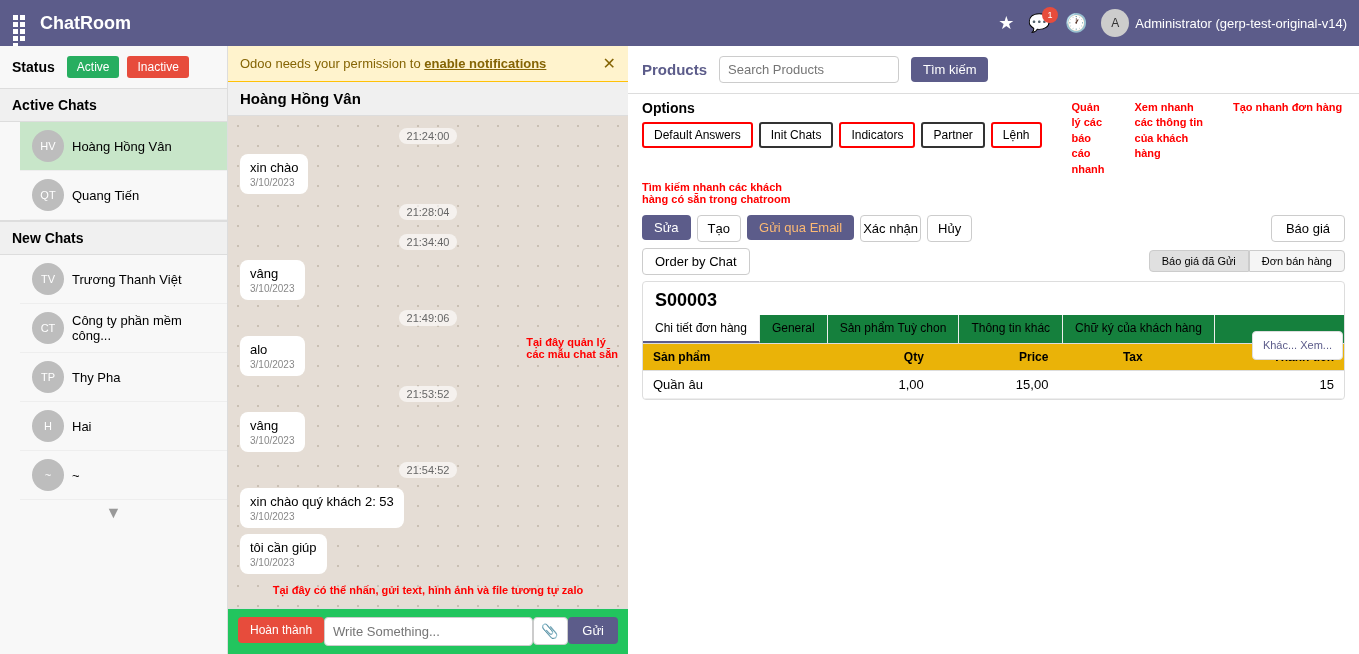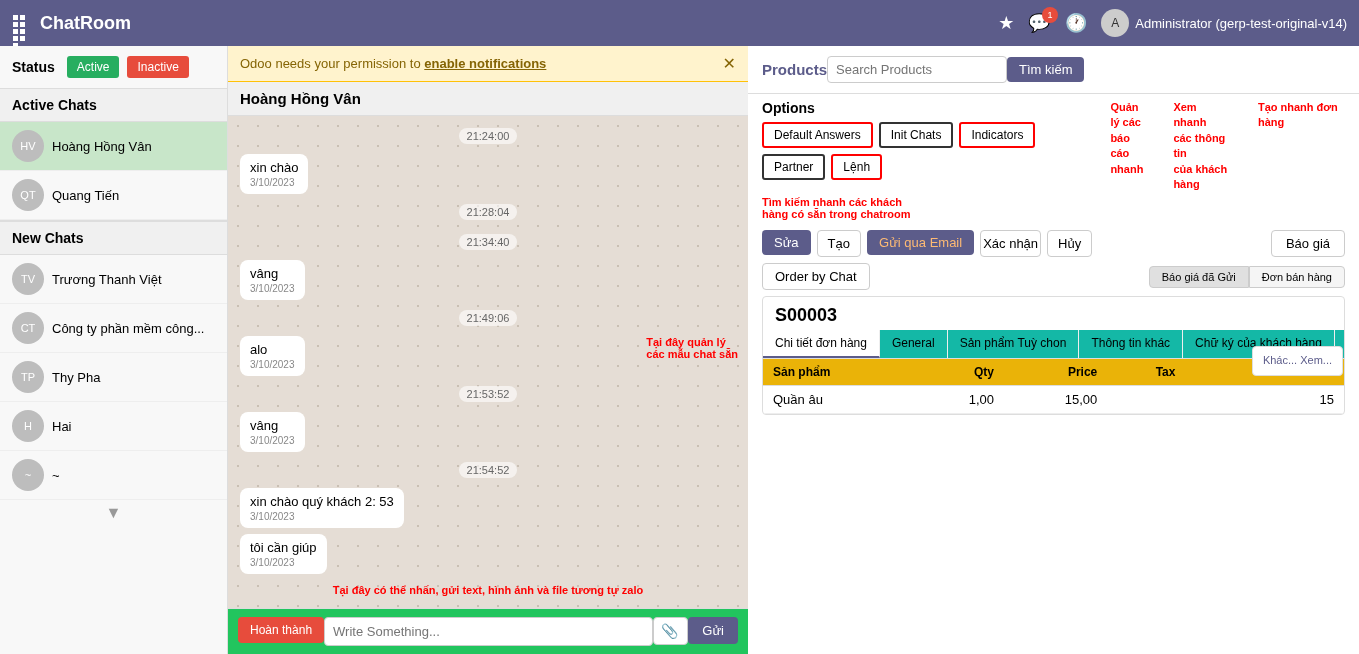--- a/index.html
+++ b/index.html
@@ -34,34 +34,34 @@
       display: flex; flex-direction: column; flex-shrink: 0;
     }
     .sidebar-status {
       display: flex; align-items: center; padding: 10px 12px; gap: 8px;
       border-bottom: 1px solid #ddd;
     }
     .sidebar-status-label { font-weight: bold; font-size: 14px; margin-right: 4px; }
     .btn-active { background: #27ae60; color: white; border: none; padding: 4px 10px; border-radius: 3px; cursor: pointer; font-size: 12px; }
     .btn-inactive { background: #e74c3c; color: white; border: none; padding: 4px 10px; border-radius: 3px; cursor: pointer; font-size: 12px; }
     .section-title { padding: 8px 12px; font-weight: bold; font-size: 14px; background: #f0f0f0; border-bottom: 1px solid #ddd; }
-    .chat-list { overflow-y: auto; }
+    .chat-list { overflow-y: auto; margin-left: 20px; }
     .chat-item {
       display: flex; align-items: center; gap: 8px;
       padding: 8px 12px; cursor: pointer; border-bottom: 1px solid #eee;
     }
     .chat-item.active { background: #c8e6c9; }
     .chat-avatar { width: 32px; height: 32px; border-radius: 50%; background: #bdbdbd; display: flex; align-items: center; justify-content: center; font-size: 11px; color: white; flex-shrink: 0; }
     .chat-name { font-size: 13px; }
     .new-chats-section { border-top: 2px solid #ddd; }
     .sidebar-scroll-arrow { text-align: center; padding: 4px; color: #999; font-size: 16px; cursor: pointer; }
 
     
     .chat-panel {
-      width: 520px; background: #e5ddd5; display: flex; flex-direction: column;
+      width: 400px; background: #e5ddd5; display: flex; flex-direction: column;
       flex-shrink: 0; position: relative;
     }
     
     .notification-bar {
       background: #fff3cd; border-bottom: 1px solid #ffc107;
       padding: 8px 12px; display: flex; align-items: center; justify-content: space-between;
       font-size: 12px; color: #856404;
     }
     .notification-bar a { color: #856404; font-weight: bold; text-decoration: underline; cursor: pointer; }
     .notification-close { cursor: pointer; font-size: 16px; color: #856404; }
@@ -91,21 +91,21 @@
     }
     .btn-attach { background: none; border: 1px solid #ccc; border-radius: 4px; padding: 5px 8px; cursor: pointer; font-size: 14px; background: white; }
     .btn-send { background: #5c5c8a; color: white; border: none; padding: 6px 14px; border-radius: 4px; cursor: pointer; font-size: 13px; }
 
     
     .right-panel {
       flex: 1; display: flex; flex-direction: column; background: white; overflow: hidden;
     }
     .right-top {
       padding: 10px 14px; border-bottom: 1px solid #ddd;
-      display: flex; align-items: center; gap: 0;
+      display: flex; align-items: center; gap: 12px;
     }
     .products-label { font-weight: bold; font-size: 15px; color: #5c5c8a; }
     .search-input { border: 1px solid #ccc; border-radius: 4px; padding: 5px 8px; font-size: 13px; width: 180px; }
     .btn-search { background: #5c5c8a; color: white; border: none; padding: 5px 12px; border-radius: 4px; cursor: pointer; }
     .options-tab {
       border: 1px solid #333; padding: 4px 10px; border-radius: 3px;
       cursor: pointer; font-size: 12px; background: white;
     }
     .options-tab.red-border { border: 2px solid red; }
     .options-tab.black-border { border: 2px solid #333; }
@@ -123,21 +123,21 @@
     .order-row { display: flex; gap: 6px; padding: 0 14px 6px; align-items: center; }
     .btn-order-by-chat { border: 1px solid #ccc; background: white; padding: 5px 12px; border-radius: 4px; cursor: pointer; }
     .pipeline-buttons { display: flex; margin-left: auto; }
     .pipeline-btn { background: #e0e0e0; border: 1px solid #ccc; padding: 4px 12px; cursor: pointer; font-size: 11px; }
     .pipeline-btn:first-child { border-radius: 4px 0 0 4px; }
     .pipeline-btn:last-child { border-radius: 0 4px 4px 0; background: #f5f5f5; }
 
     
     .order-detail { flex: 1; overflow: auto; border: 1px solid #ddd; margin: 0 14px 8px; border-radius: 4px; }
     .order-id { font-size: 18px; font-weight: bold; padding: 8px 12px 4px; }
-    .order-tabs { display: flex; border-bottom: 1px solid #ddd; background: #14b8a6; }
+    .order-tabs { display: flex; border-bottom: 1px solid #ddd; background: #15803d; }
     .order-tab { padding: 6px 12px; cursor: pointer; font-size: 12px; border-right: 1px solid #eee; }
     .order-tab.active { background: white; border-bottom: 2px solid #5c5c8a; }
     .order-table { width: 100%; border-collapse: collapse; }
     .order-table th { background: #eab308; text-align: left; padding: 6px 10px; font-size: 12px; border-bottom: 1px solid #ddd; }
     .order-table td { padding: 6px 10px; border-bottom: 1px solid #eee; font-size: 13px; }
     .order-table th:nth-child(2), .order-table td:nth-child(2),
     .order-table th:nth-child(3), .order-table td:nth-child(3),
     .order-table th:nth-child(4), .order-table td:nth-child(4),
     .order-table th:nth-child(5), .order-table td:nth-child(5) { text-align: right; }
   </style>

